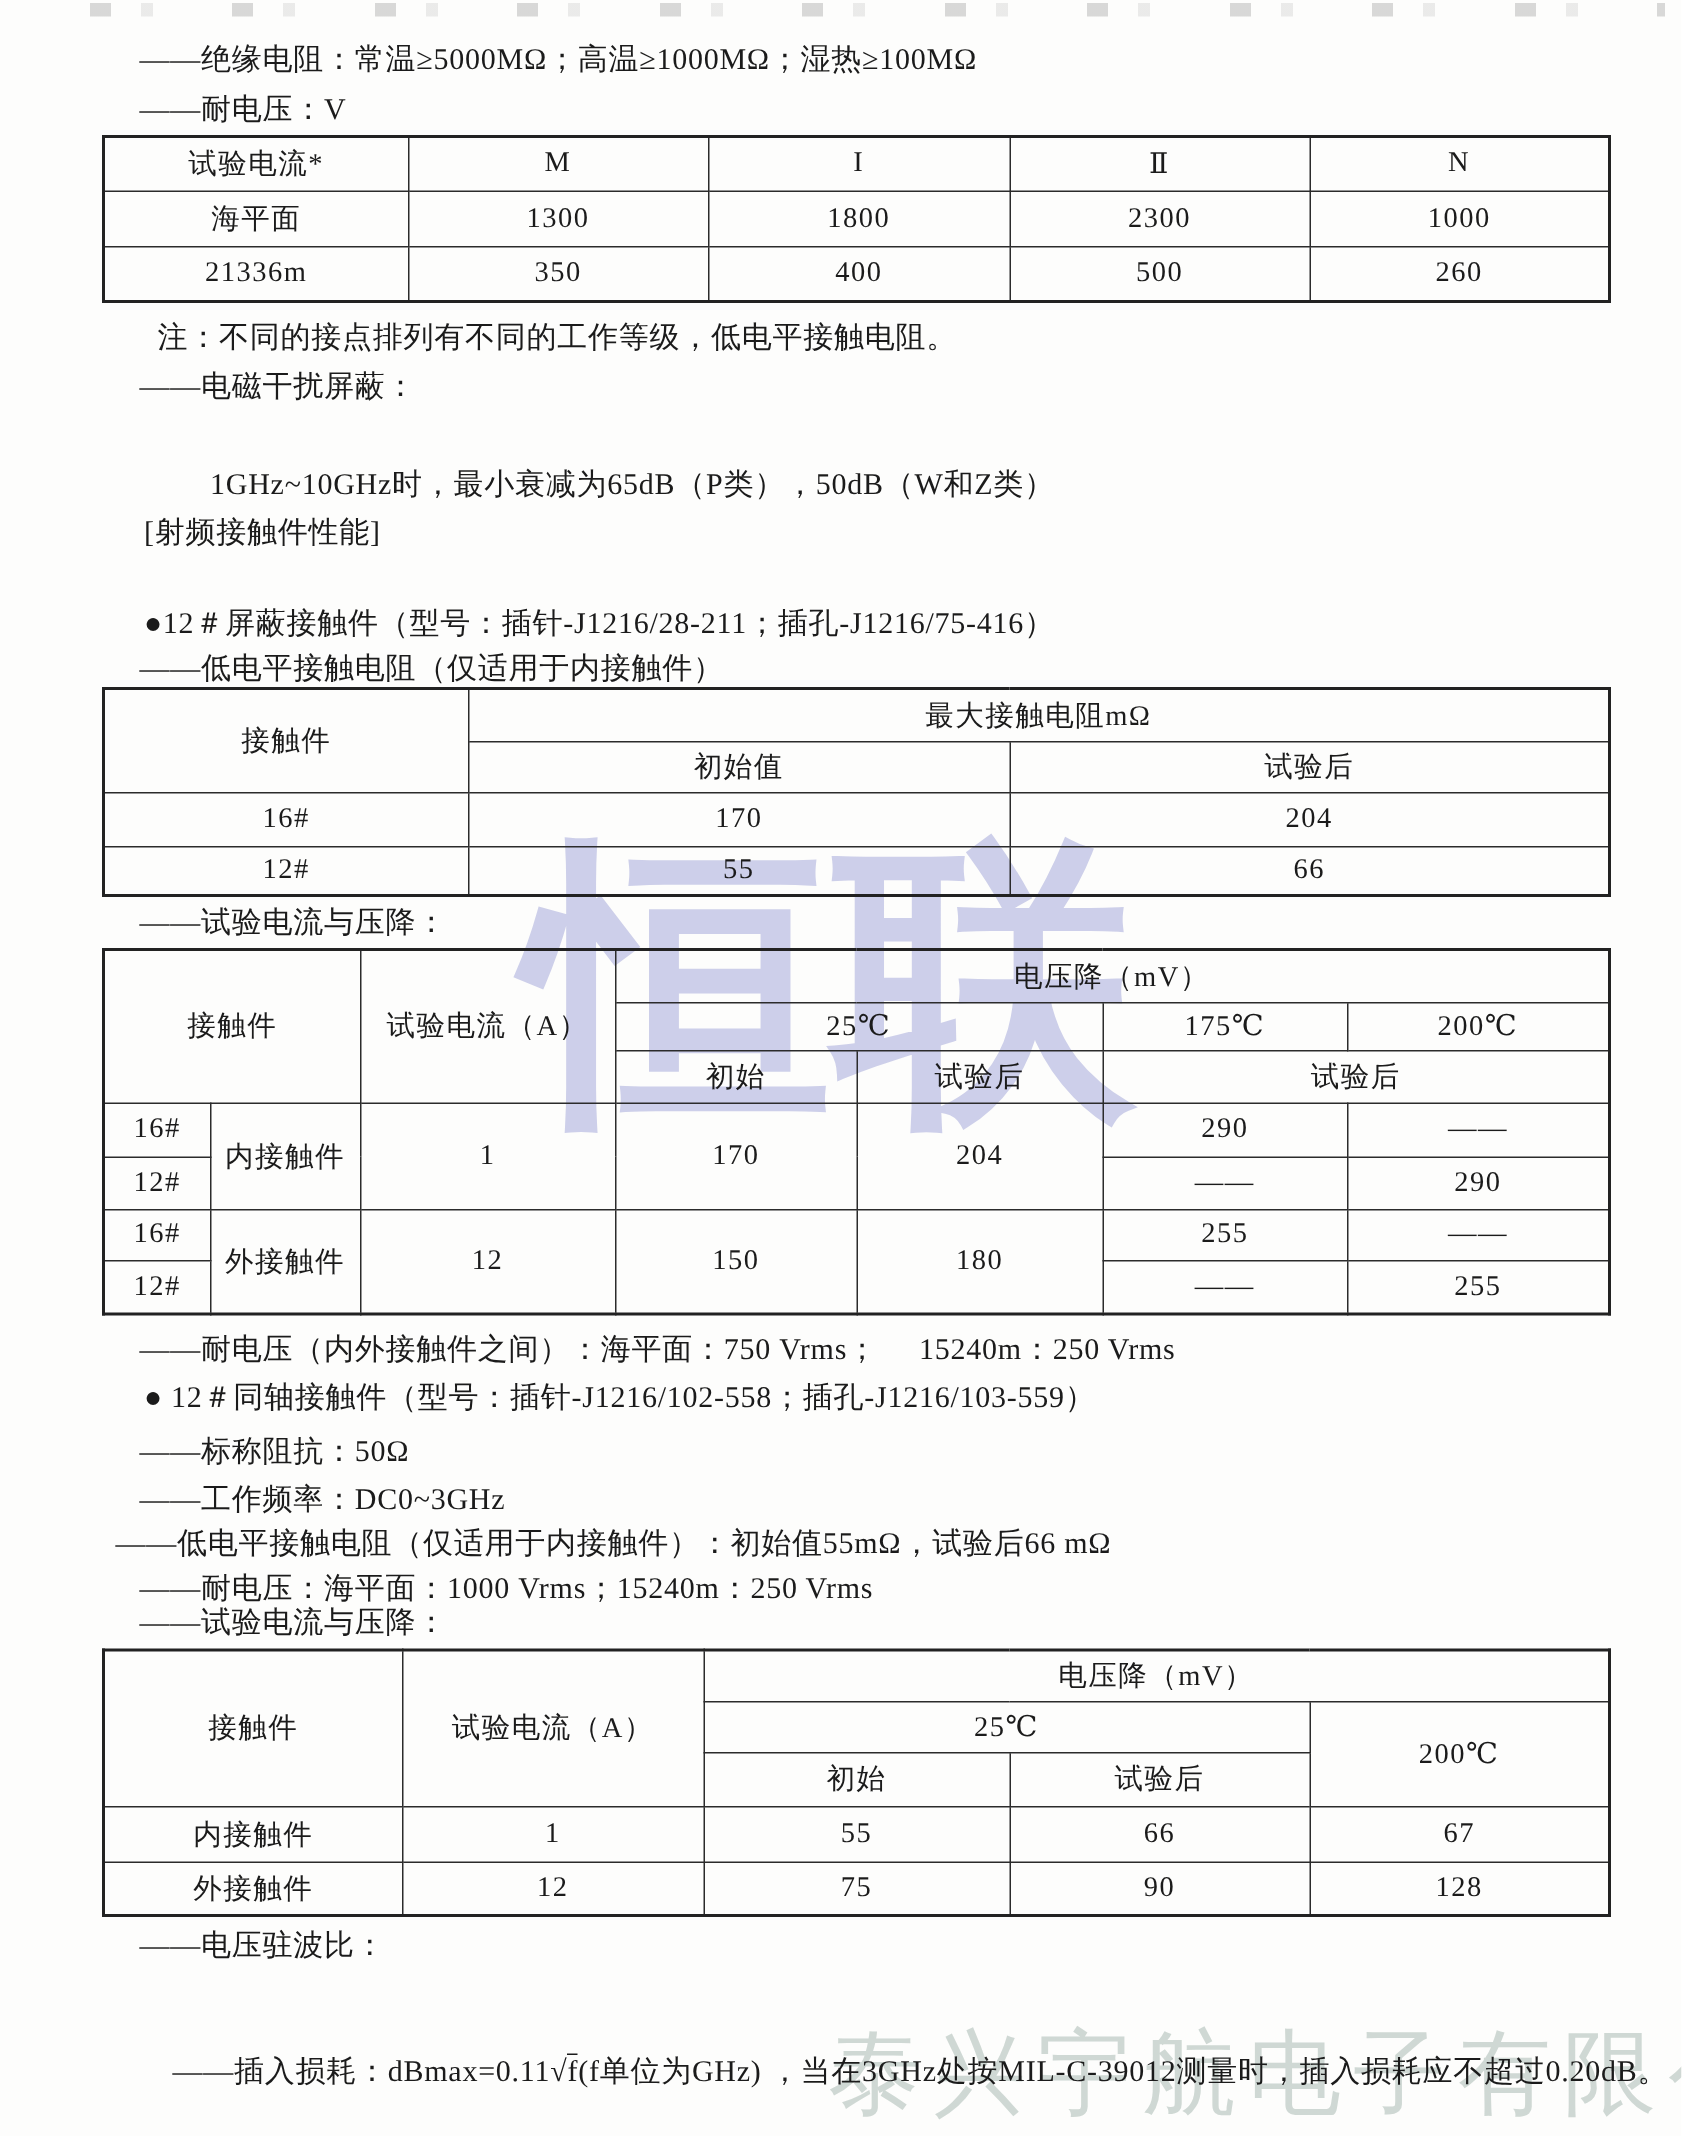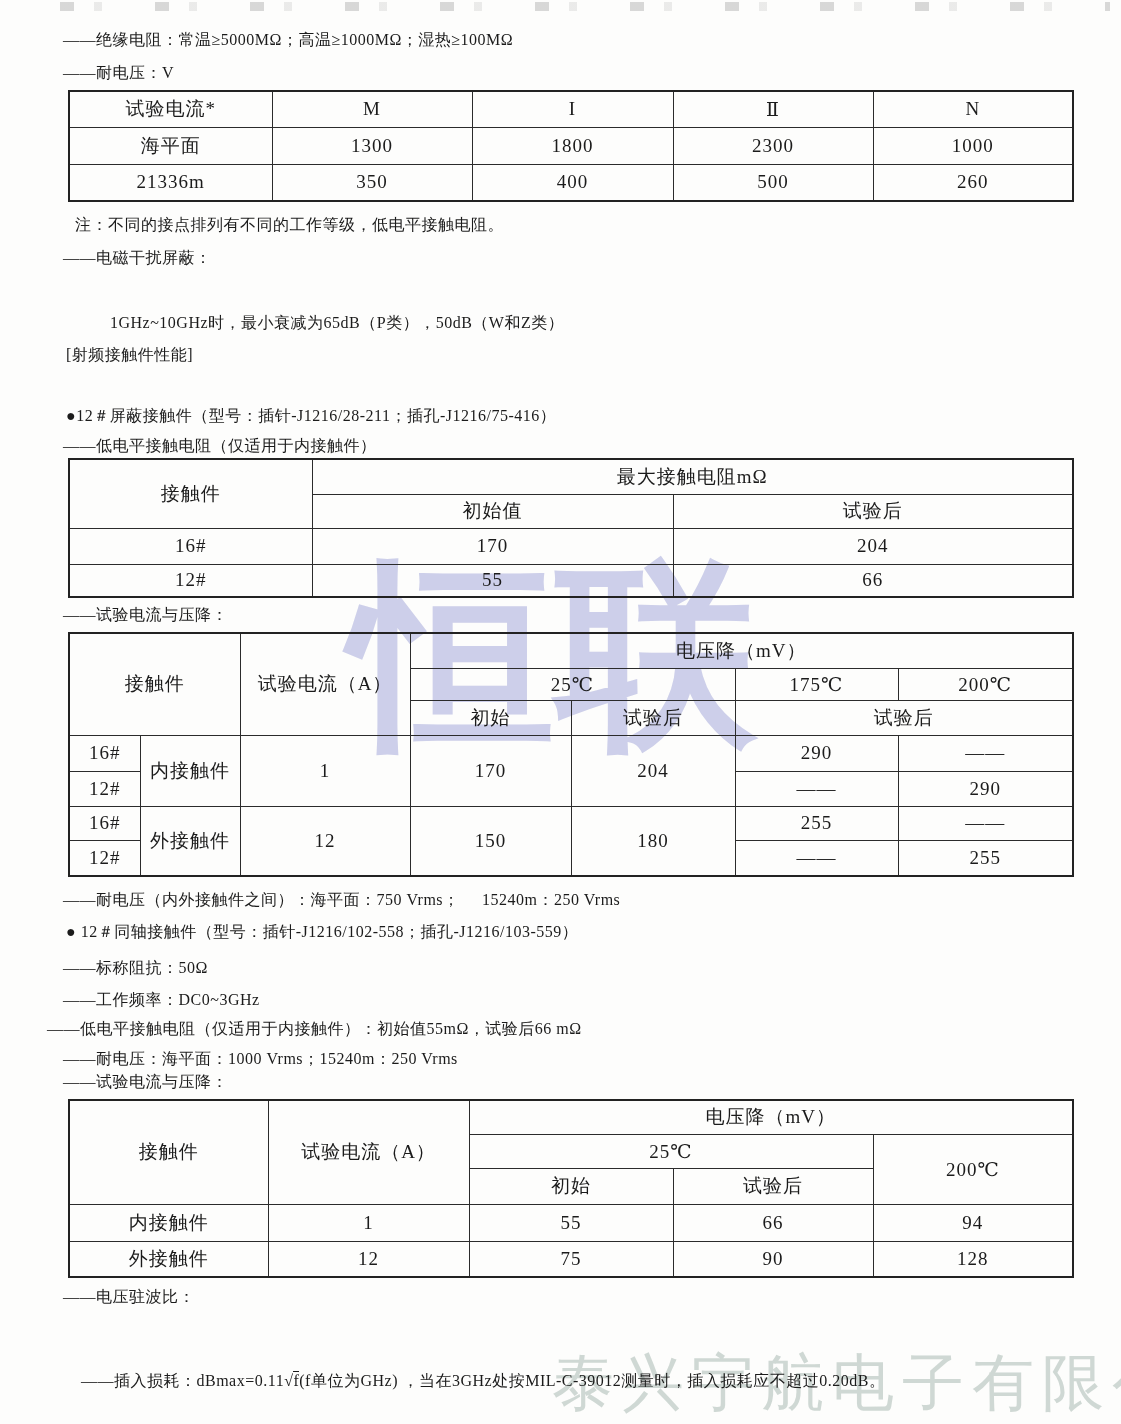--- a/index.html
+++ b/index.html
@@ -6,25 +6,26 @@
   .page{
     position:relative;
     width:1121px;height:1424px;
     background:#fdfdfc;
     overflow:hidden;
     font-family:"Liberation Serif","DejaVu Serif",serif;
     color:#1b1b1b;
   }
   .line{
     position:absolute;
-    font-size:16px;
+    font-size:20px;
     line-height:26px;
     white-space:pre;
     letter-spacing:0.5px;
     z-index:2;
+    margin-left:30px;
   }
   
   .top-strip{
     position:absolute;left:60px;top:2px;width:1050px;height:9px;
     background:repeating-linear-gradient(90deg,
       rgba(120,120,120,0.28) 0 14px, rgba(0,0,0,0) 14px 34px,
       rgba(150,150,150,0.18) 34px 42px, rgba(0,0,0,0) 42px 95px);
     z-index:1;
   }
   table.tbl{
@@ -233,21 +234,21 @@
     </tr>
     <tr class="h36">
       <th>初始</th>
       <th>试验后</th>
     </tr>
     <tr class="h37">
       <td>内接触件</td>
       <td>1</td>
       <td>55</td>
       <td>66</td>
-      <td>94</td>
+      <td>67</td>
     </tr>
     <tr class="h36">
       <td>外接触件</td>
       <td>12</td>
       <td>75</td>
       <td>90</td>
       <td>128</td>
     </tr>
   </tbody>
     </table>

